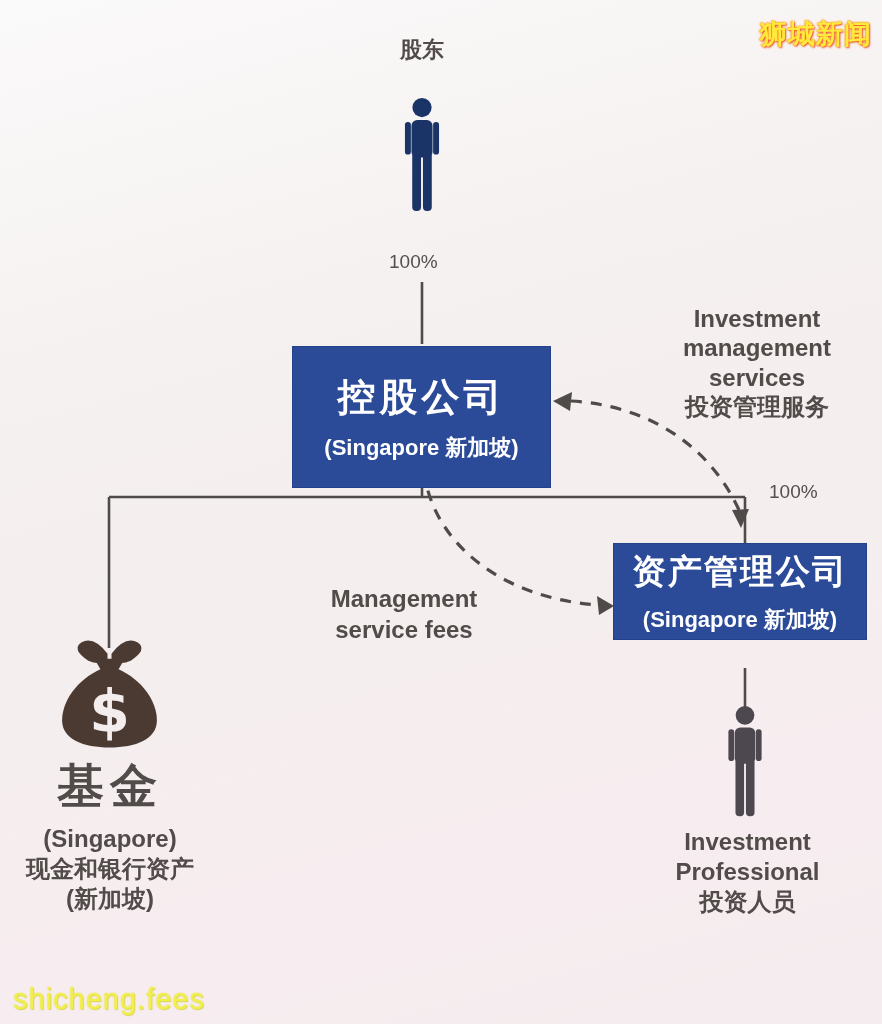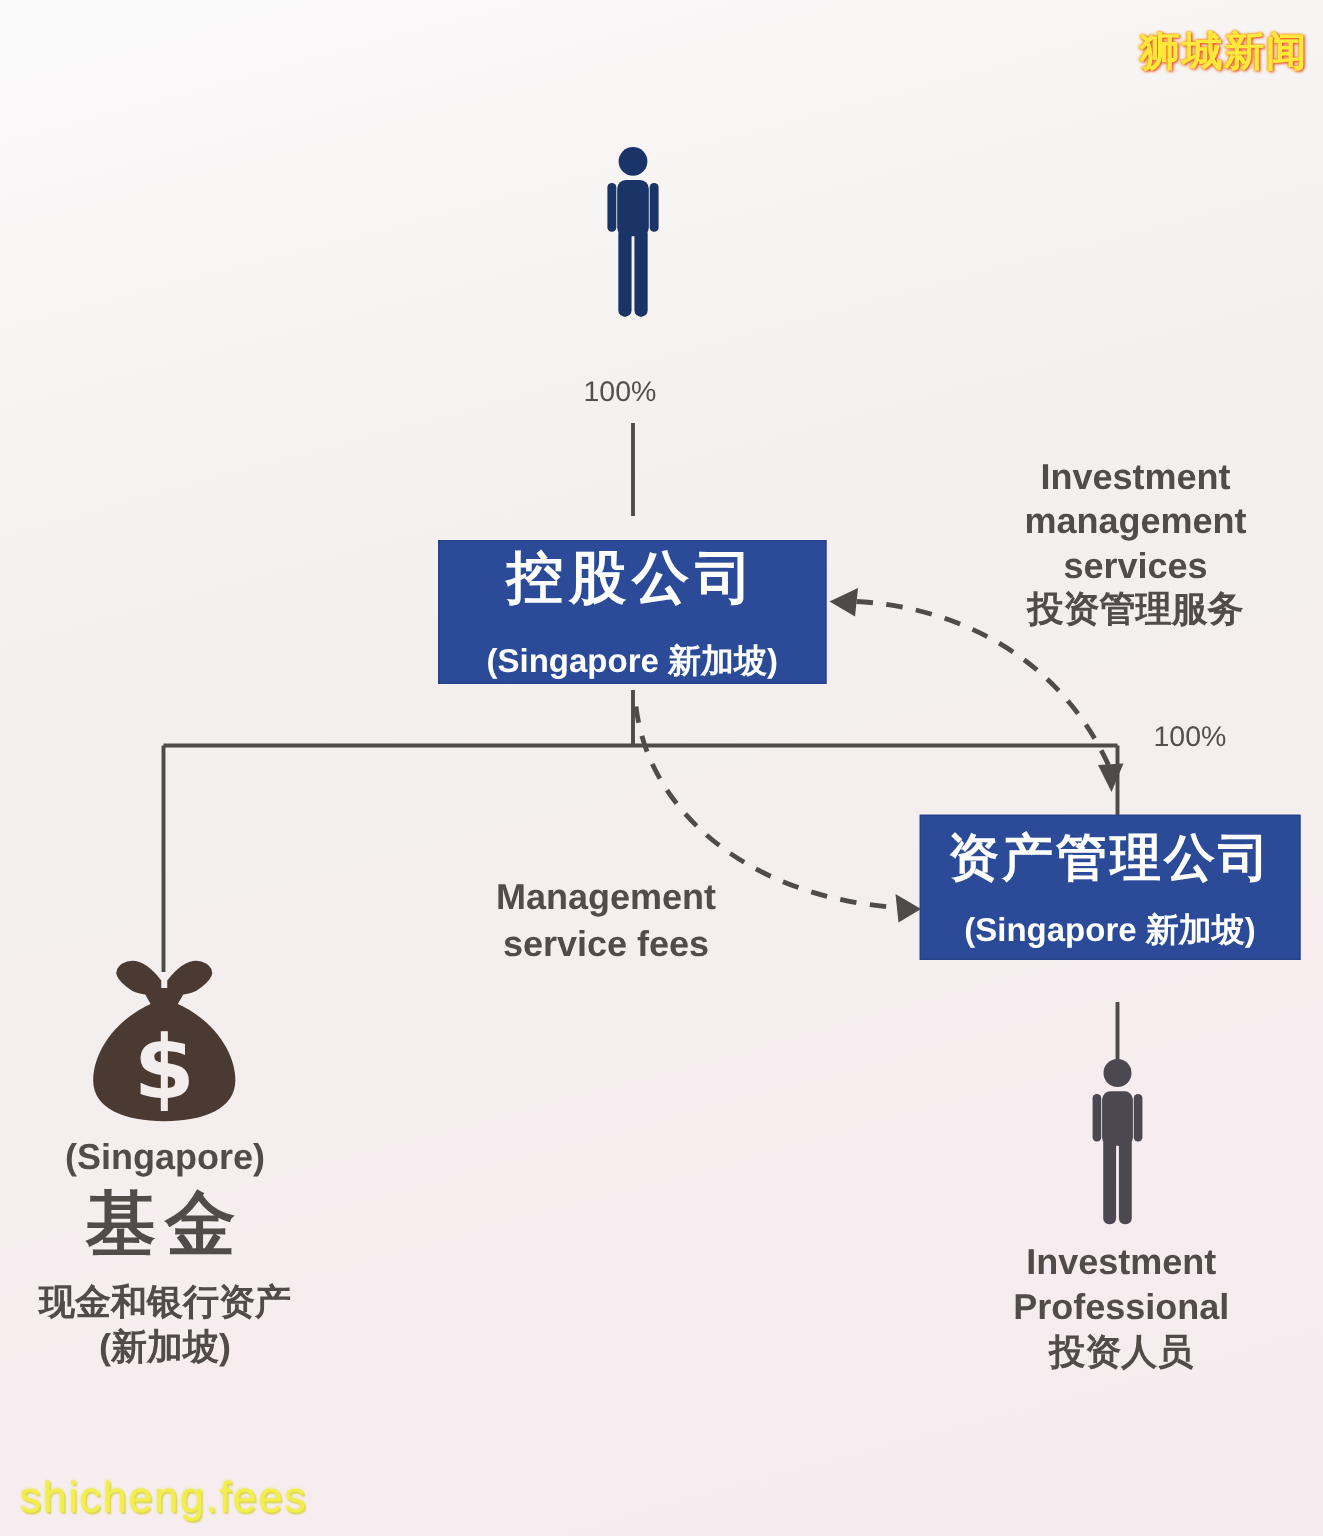--- a/index.html
+++ b/index.html
@@ -54,36 +54,37 @@
       <polygon points="553,401 572,392 570,411"></polygon>
       <polygon points="741,528 732,510 749,509"></polygon>
       <polygon points="614,606 597,596 599,615"></polygon>
     </g>
   </svg>
 
   <div class="abs wm-top" style="left:760px; top:16px;">狮城新闻</div>
   <div class="abs wm-bottom" style="left:13px; top:983px;">shicheng.fees</div>
 
   <div class="abs lbl" style="left:302px; top:34px; width:240px; font-size:24px;">
+    <span style="font-size:22px; margin-top:3px;">股东</span>
   </div>
 
   <div class="abs icon-wrap" style="left:399px; top:98px;">
     <svg width="46" height="115" viewBox="0 0 48 120" fill="#1b3468">
       <circle cx="24" cy="10" r="10"></circle>
       <rect x="13" y="23" width="22" height="39" rx="6"></rect>
       <rect x="6.2" y="25" width="6.2" height="34" rx="3"></rect>
       <rect x="35.6" y="25" width="6.2" height="34" rx="3"></rect>
       <rect x="13.8" y="56" width="9.2" height="62" rx="4.2"></rect>
       <rect x="25" y="56" width="9.2" height="62" rx="4.2"></rect>
     </svg>
   </div>
 
   <div class="abs pct" style="left:389px; top:251px;">100%</div>
 
-  <div class="abs bluebox" style="left:292px; top:360px; width:259px; height:96px;justify-content:space-between;">
+  <div class="abs bluebox" style="left:292px; top:346px; width:259px; height:142px;">
     <div class="cn" style="font-size:38px;">控股公司</div>
     <div class="loc">(Singapore 新加坡)</div>
   </div>
 
   <div class="abs lbl" style="left:657px; top:304px; width:200px; font-size:24px;">
     <span>Investment</span>
     <span>management</span>
     <span>services</span>
     <span>投资管理服务</span>
   </div>
@@ -106,22 +107,22 @@
         <path d="M58,19 Q44,1 32,8 Q22,15 39,26 Q50,31 58,25 Z"></path>
         <path d="M62,19 Q76,1 88,8 Q98,15 81,26 Q70,31 62,25 Z"></path>
         <path d="M45,24 L75,24 L67,38 L53,38 Z"></path>
         <path d="M52,34 L68,34 C93,45 107,67 107,85 C107,104 86,112 60,112 C34,112 13,104 13,85 C13,67 27,45 52,34 Z"></path>
       </g>
       <text x="60" y="97" text-anchor="middle" font-size="58" font-weight="bold" font-family="'DejaVu Sans',sans-serif" fill="#f3eded">$</text>
     </svg>
   </div>
 
   <div class="abs lbl" style="left:0px; top:757px; width:220px; font-size:24px; line-height:1.25;">
+    <span style="font-size:47px; letter-spacing:6px; margin-bottom:8px;">基金</span>
     <span>(Singapore)</span>
-    <span style="font-size:47px; letter-spacing:6px; margin-bottom:8px;">基金</span>
     <span>现金和银行资产</span>
     <span>(新加坡)</span>
   </div>
 
   <div class="abs icon-wrap" style="left:721px; top:706px;">
     <svg width="48" height="112" viewBox="0 0 48 120" fill="#4d4850">
       <circle cx="24" cy="10" r="10"></circle>
       <rect x="13" y="23" width="22" height="39" rx="6"></rect>
       <rect x="6.2" y="25" width="6.2" height="34" rx="3"></rect>
       <rect x="35.6" y="25" width="6.2" height="34" rx="3"></rect>

